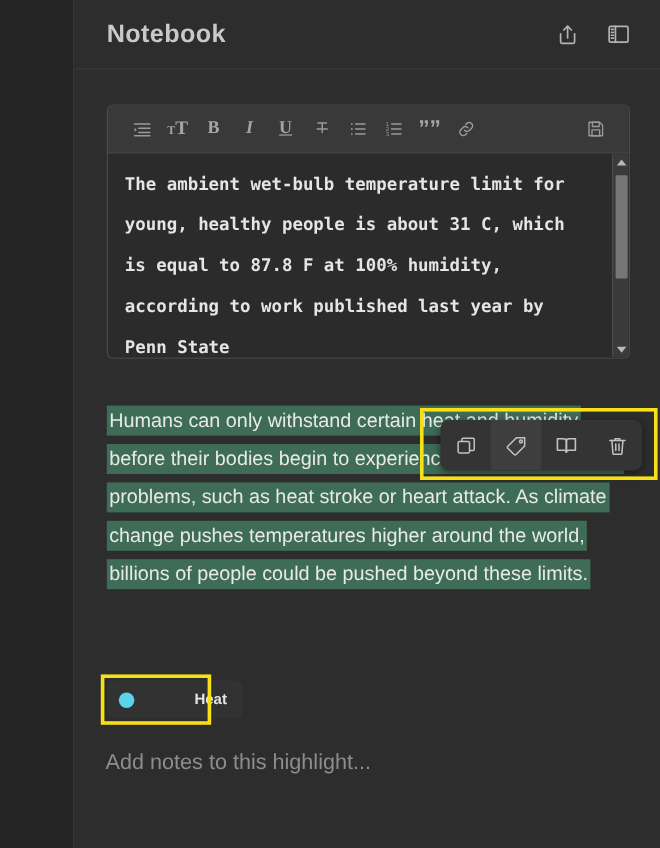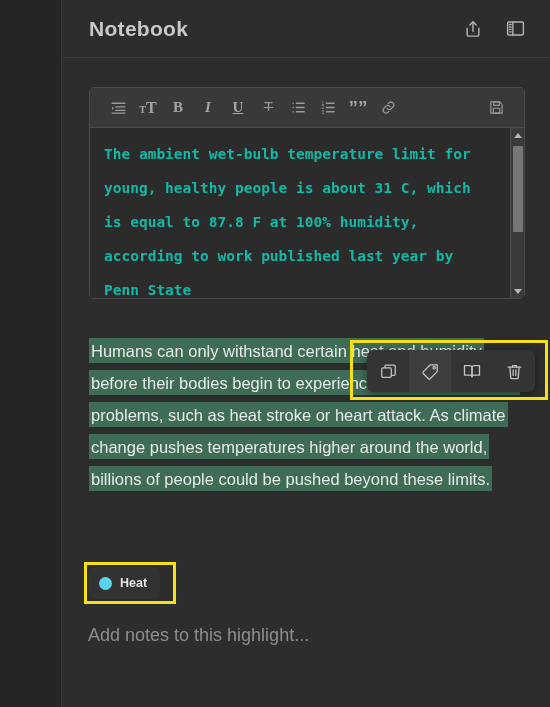--- a/index.html
+++ b/index.html
@@ -122,21 +122,21 @@
     height: 170px;
     background: #2b2b2b;
     overflow: hidden;
   }
   .editor-text {
     padding: 9px 28px 0 14px;
     font-family: "DejaVu Sans Mono", "Liberation Mono", monospace;
     font-size: 14.5px;
     font-weight: bold;
     line-height: 34px;
-    color: #14b8a6;
+    color: #e5e5e5;
     white-space: pre-wrap;
     margin: 0;
   }
   
   .scrollbar {
     position: absolute;
     top: 0; right: 0;
     width: 14px;
     height: 170px;
     background: #3a3a3a;
@@ -241,20 +241,21 @@
   .tag-dot {
     width: 13px; height: 13px;
     border-radius: 50%;
     background: #5cd3ec;
     flex: 0 0 13px;
   }
   .tag-label {
     font-size: 12.5px;
     font-weight: bold;
     color: #e4e4e4;
+    margin-left: 42px;
   }
 
   
   .notes-placeholder {
     position: absolute;
     left: 88px;
     top: 625px;
     font-size: 18px;
     color: #8d8d8d;
     cursor: text;

